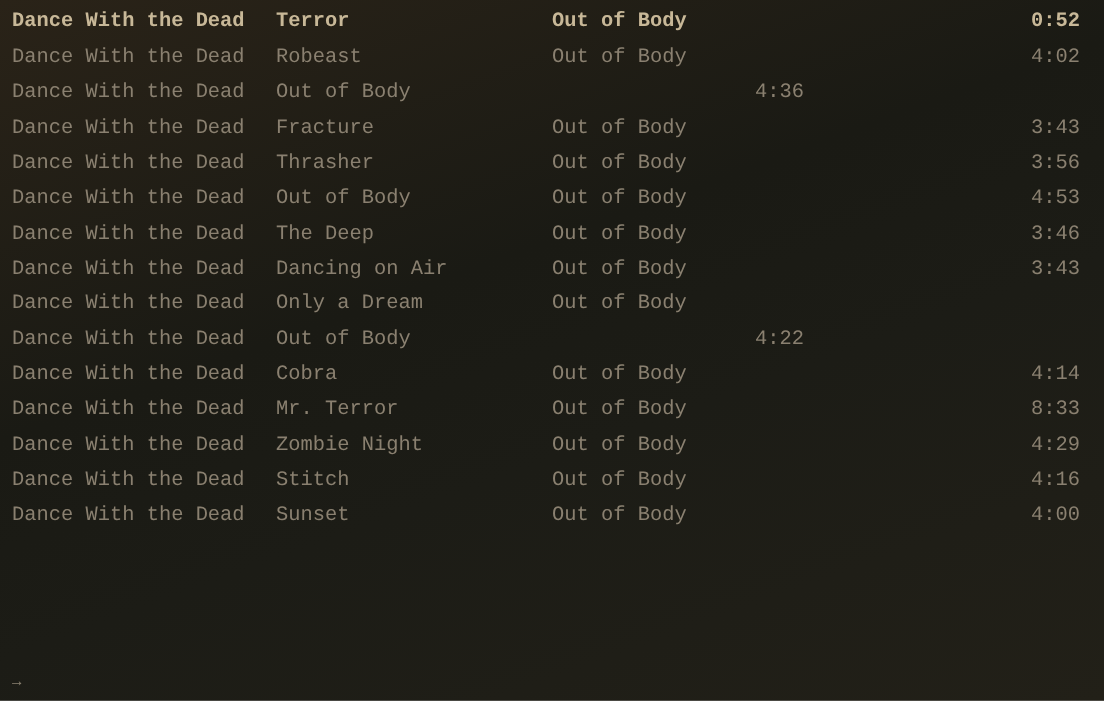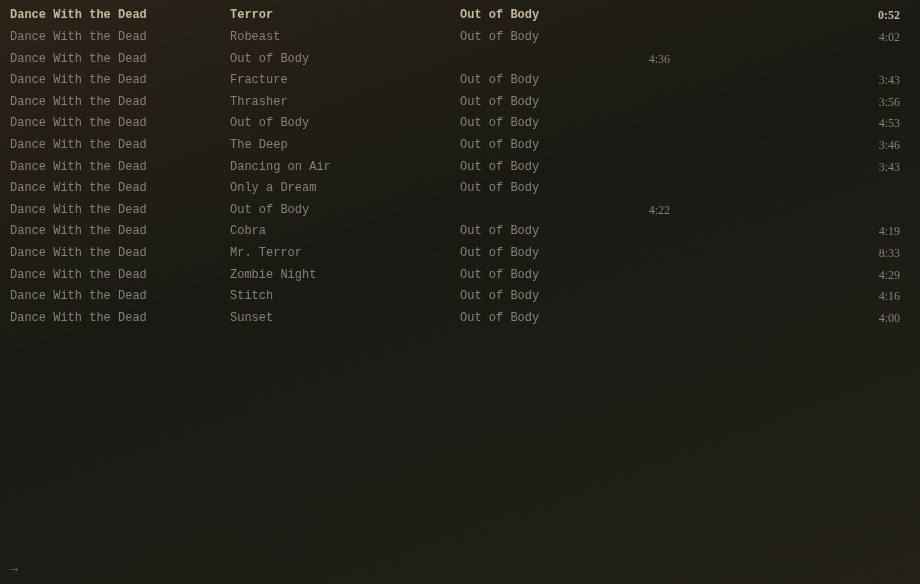--- a/index.html
+++ b/index.html
@@ -20,35 +20,34 @@
 
     .track-list {
       padding: 4px 0;
       width: 100%;
     }
 
     .track-row {
       display: grid;
       grid-template-columns: 220px 230px 220px 1fr;
       padding: 1.5px 10px;
-      font-size: 12px;
+      font-size: 17px;
       line-height: 1.55;
       color: #8a8070;
     }
 
     .track-row.header {
       color: #c8b898;
       font-weight: bold;
       margin-bottom: 1px;
     }
 
     .track-row .duration {
       text-align: right;
       padding-right: 10px;
-      font-family: Liberation Serif, serif;
     }
 
     .bottom-arrow {
       position: absolute;
       bottom: 8px;
       left: 10px;
       color: #8a8070;
       font-size: 13px;
     }
   </style>
@@ -112,21 +111,21 @@
     </div>
     <div class="track-row">
       <span>Dance With the Dead</span>
       <span>Out of Body</span>
       <span class="duration">4:22</span>
     </div>
     <div class="track-row">
       <span>Dance With the Dead</span>
       <span>Cobra</span>
       <span>Out of Body</span>
-      <span class="duration">4:19</span>
+      <span class="duration">4:14</span>
     </div>
     <div class="track-row">
       <span>Dance With the Dead</span>
       <span>Mr. Terror</span>
       <span>Out of Body</span>
       <span class="duration">8:33</span>
     </div>
     <div class="track-row">
       <span>Dance With the Dead</span>
       <span>Zombie Night</span>

